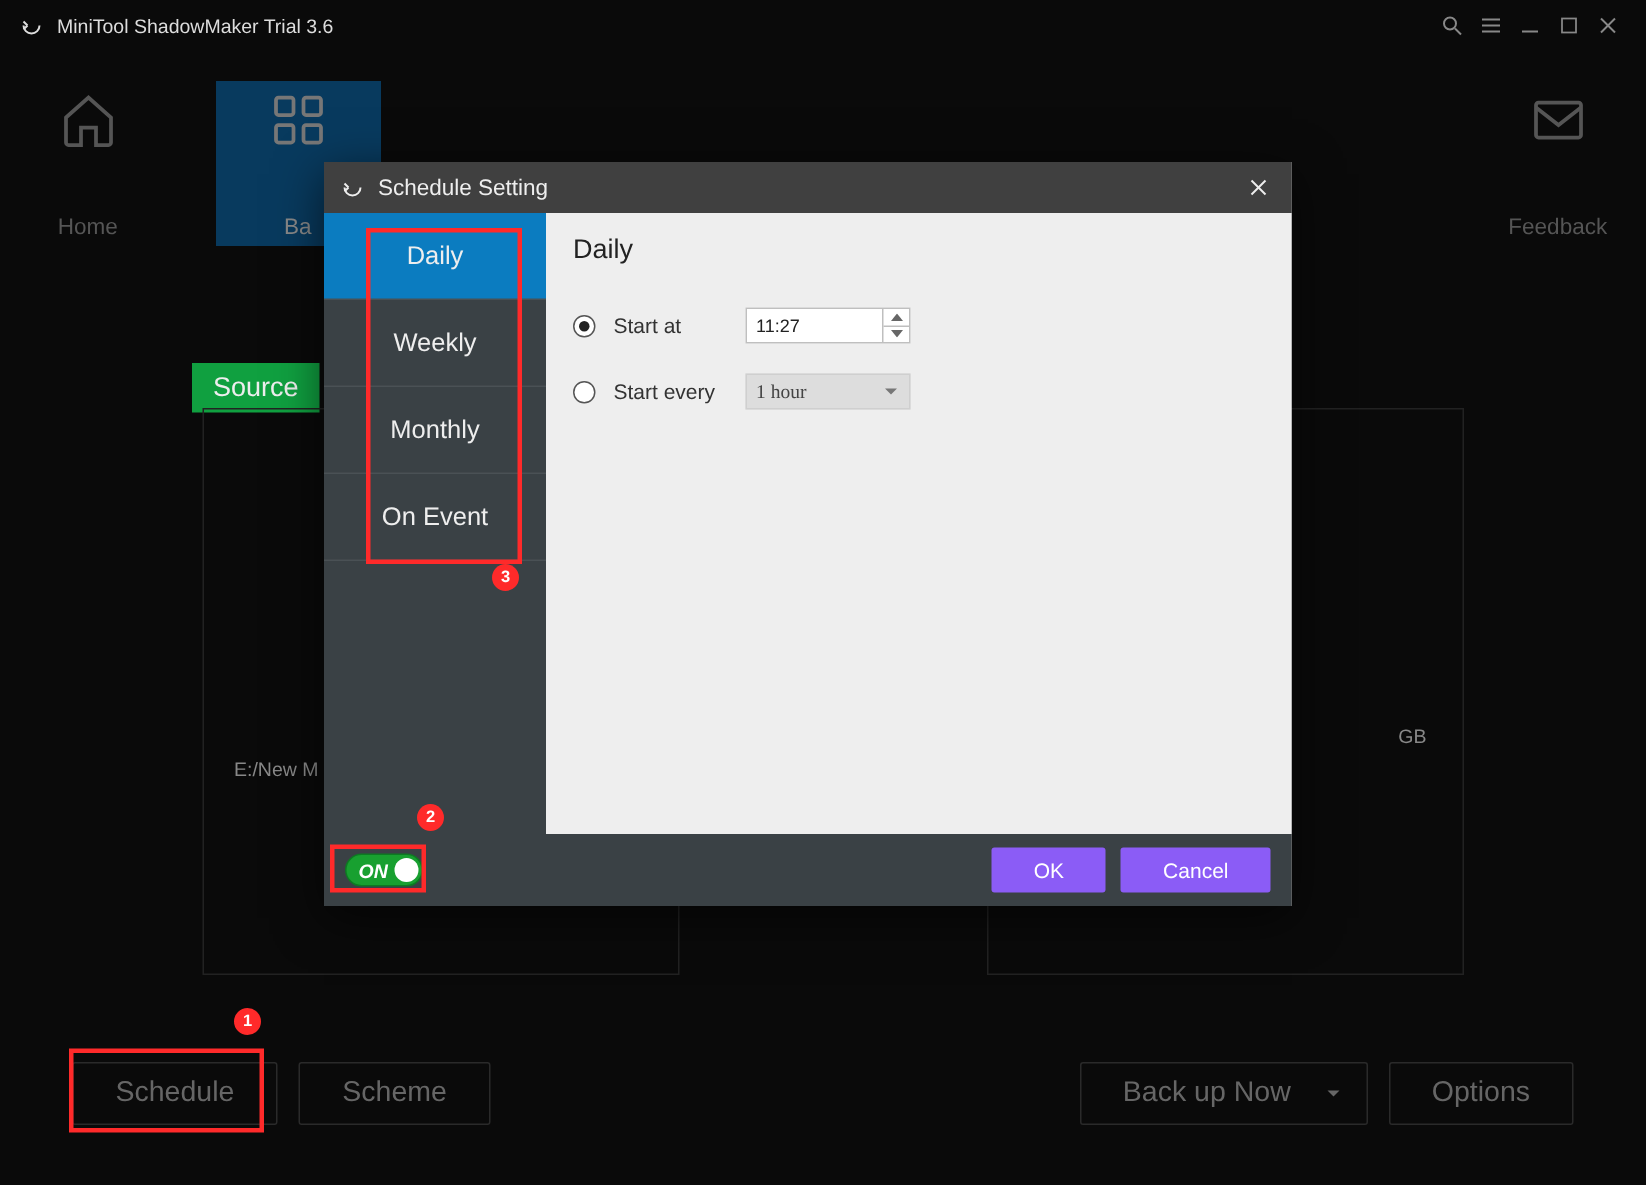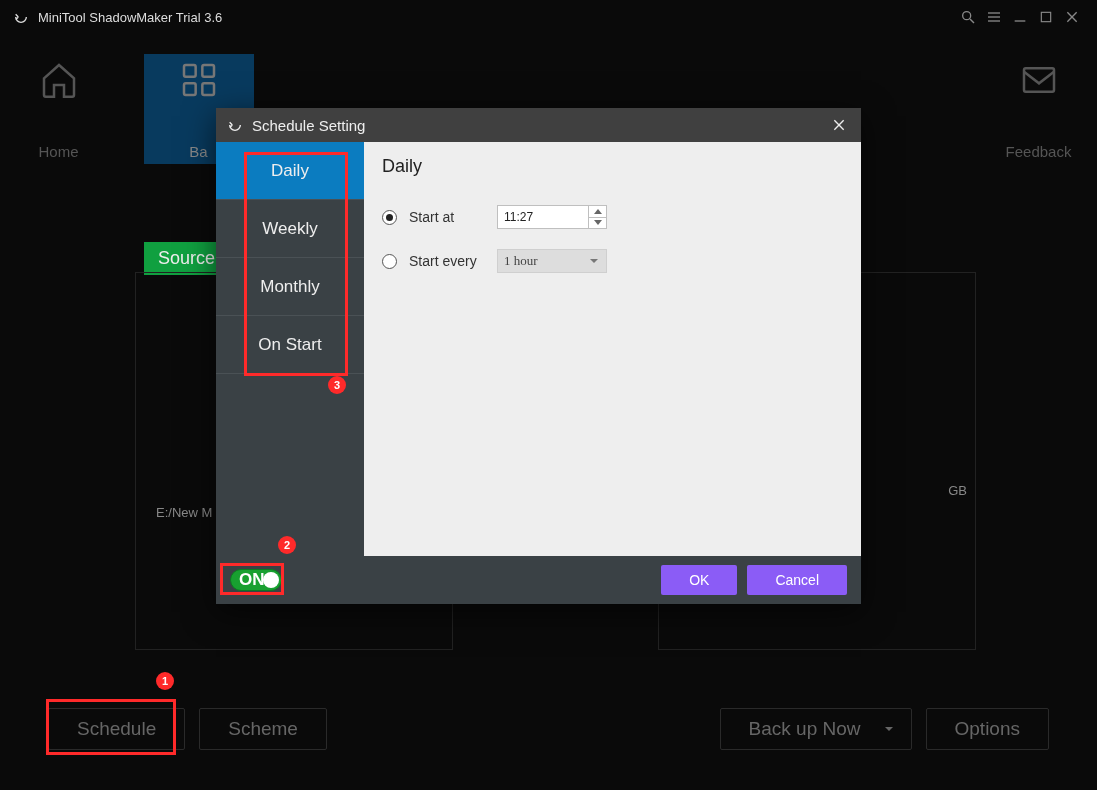--- a/index.html
+++ b/index.html
@@ -40,35 +40,35 @@
     display:flex; flex-direction:column; align-items:center; justify-content:center;
     color:#555; font-size:15px;gap:31px;
   }
   .navitem.active { background:#083a5e; color:#888; }
   .navitem .nicon { width:44px; height:44px; display:flex; align-items:center; justify-content:center; margin-bottom:10px; }
   .navitem .nicon svg { stroke:#555; fill:none; }
   .navitem.active .nicon svg { stroke:#777; }
 
   
   .sourcelabel {
-    position:absolute; left:144px; top:242px;
+    position:absolute; left:128px; top:242px;
     background:#10a040; color:#eee; font-size:18px; padding:6px 14px;
   }
   .leftpanel {
     position:absolute; left:135px; top:272px;
     width:318px; height:378px;
     border:1px solid #222;
   }
   .leftpanel .pathline { position:absolute; left:20px; top:232px; font-size:13px; color:#888; }
   .rightpanel {
     position:absolute; left:658px; top:272px;
     width:318px; height:378px;
     border:1px solid #222;
   }
-  .rightpanel .gb { position:absolute; right:8px; top:210px; font-size:13px; color:#888; }
+  .rightpanel .gb { position:absolute; right:24px; top:210px; font-size:13px; color:#888; }
 
   
   .bottombar {
     position:absolute; left:48px; bottom:40px; right:48px;
     display:flex; gap:14px; align-items:center;
   }
   .bbtn {
     height:42px; padding:0 28px;
     border:1px solid #2a2a2a; background:transparent; color:#666;
     font-size:19px; display:flex; align-items:center; justify-content:center;
@@ -144,23 +144,24 @@
     content:""; position:absolute; right:8px; top:50%;
     border:4px solid transparent; border-top-color:#777; transform:translateY(-2px);
   }
   .dlg-foot {
     height:48px; background:#3a4145;
     display:flex; align-items:center; padding:0 14px; gap:10px;
   }
   .dlg-foot .spacer { flex:1; }
   .toggle {
     width:52px; height:22px; border-radius:11px; background:#18a030;
-    position:relative; color:#fff; font-size:17px; font-weight:600;
+    position:relative; color:#fff; font-size:13px; font-weight:600;
     display:flex; align-items:center; padding-left:8px;
     border:1px solid #0d7a22;
+    font-style:italic;
   }
   .toggle::after {
     content:""; position:absolute; right:2px; top:2px;
     width:16px; height:16px; border-radius:50%; background:#fff;
   }
   .gbtn {
     height:30px; padding:0 28px; background:#8b5cf6; color:#fff;
     font-size:14px; border:none; border-radius:2px;
   }
 
@@ -274,21 +275,21 @@
           <line x1="19" y1="5" x2="5" y2="19" stroke="#eee" stroke-width="2"></line>
         </svg>
     </span>
   </div>
 
   <div class="dlg-body">
     <div class="dlg-side">
       <div class="side-item active">Daily</div>
       <div class="side-item">Weekly</div>
       <div class="side-item">Monthly</div>
-      <div class="side-item">On Start</div>
+      <div class="side-item">On Event</div>
     </div>
 
     <div class="dlg-content">
       <h3>Daily</h3>
 
       <div class="row">
         <span class="radio checked"></span>
         <span style="width:76px">Start at</span>
         <span class="timebox">
           <span class="tval">11:27</span>

